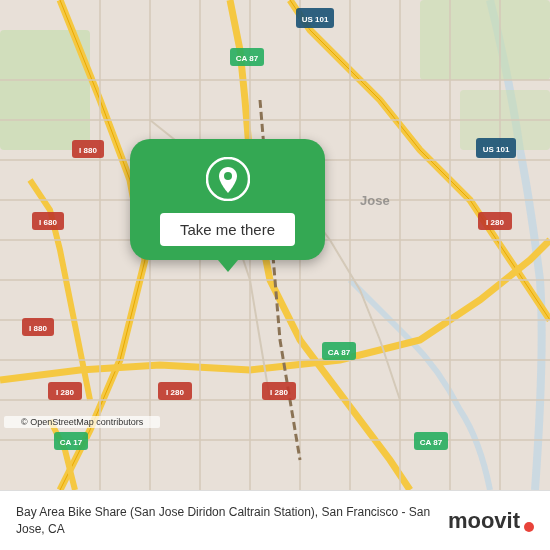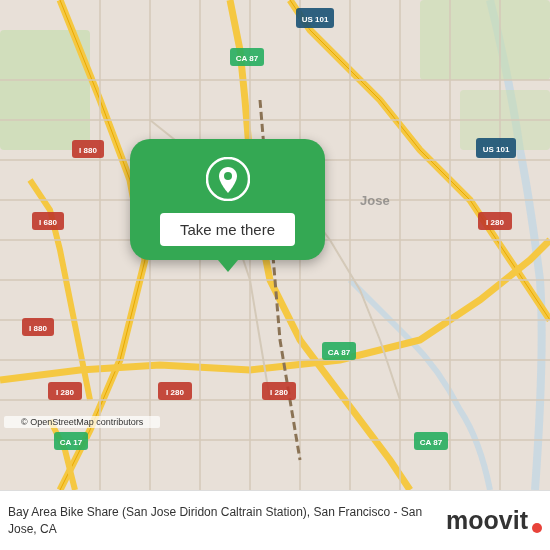--- a/index.html
+++ b/index.html
@@ -73,40 +73,40 @@
       white-space: nowrap;
     }
 
     
     #bottom-bar {
       width: 550px;
       height: 60px;
       background: white;
       display: flex;
       align-items: center;
-      padding: 0 8px;
+      padding: 0 16px;
       border-top: 1px solid #ddd;
     }
 
     #bottom-text {
       flex: 1;
       font-size: 12px;
       color: #333;
       line-height: 1.4;
     }
 
     #moovit-logo {
       display: flex;
       align-items: center;
       gap: 2px;
       flex-shrink: 0;
     }
 
     .moovit-m {
-      font-size: 25px;
+      font-size: 22px;
       font-weight: bold;
       color: #333;
     }
 
     .moovit-dot {
       width: 10px;
       height: 10px;
       background: #e8433a;
       border-radius: 50%;
       margin-left: 2px;

